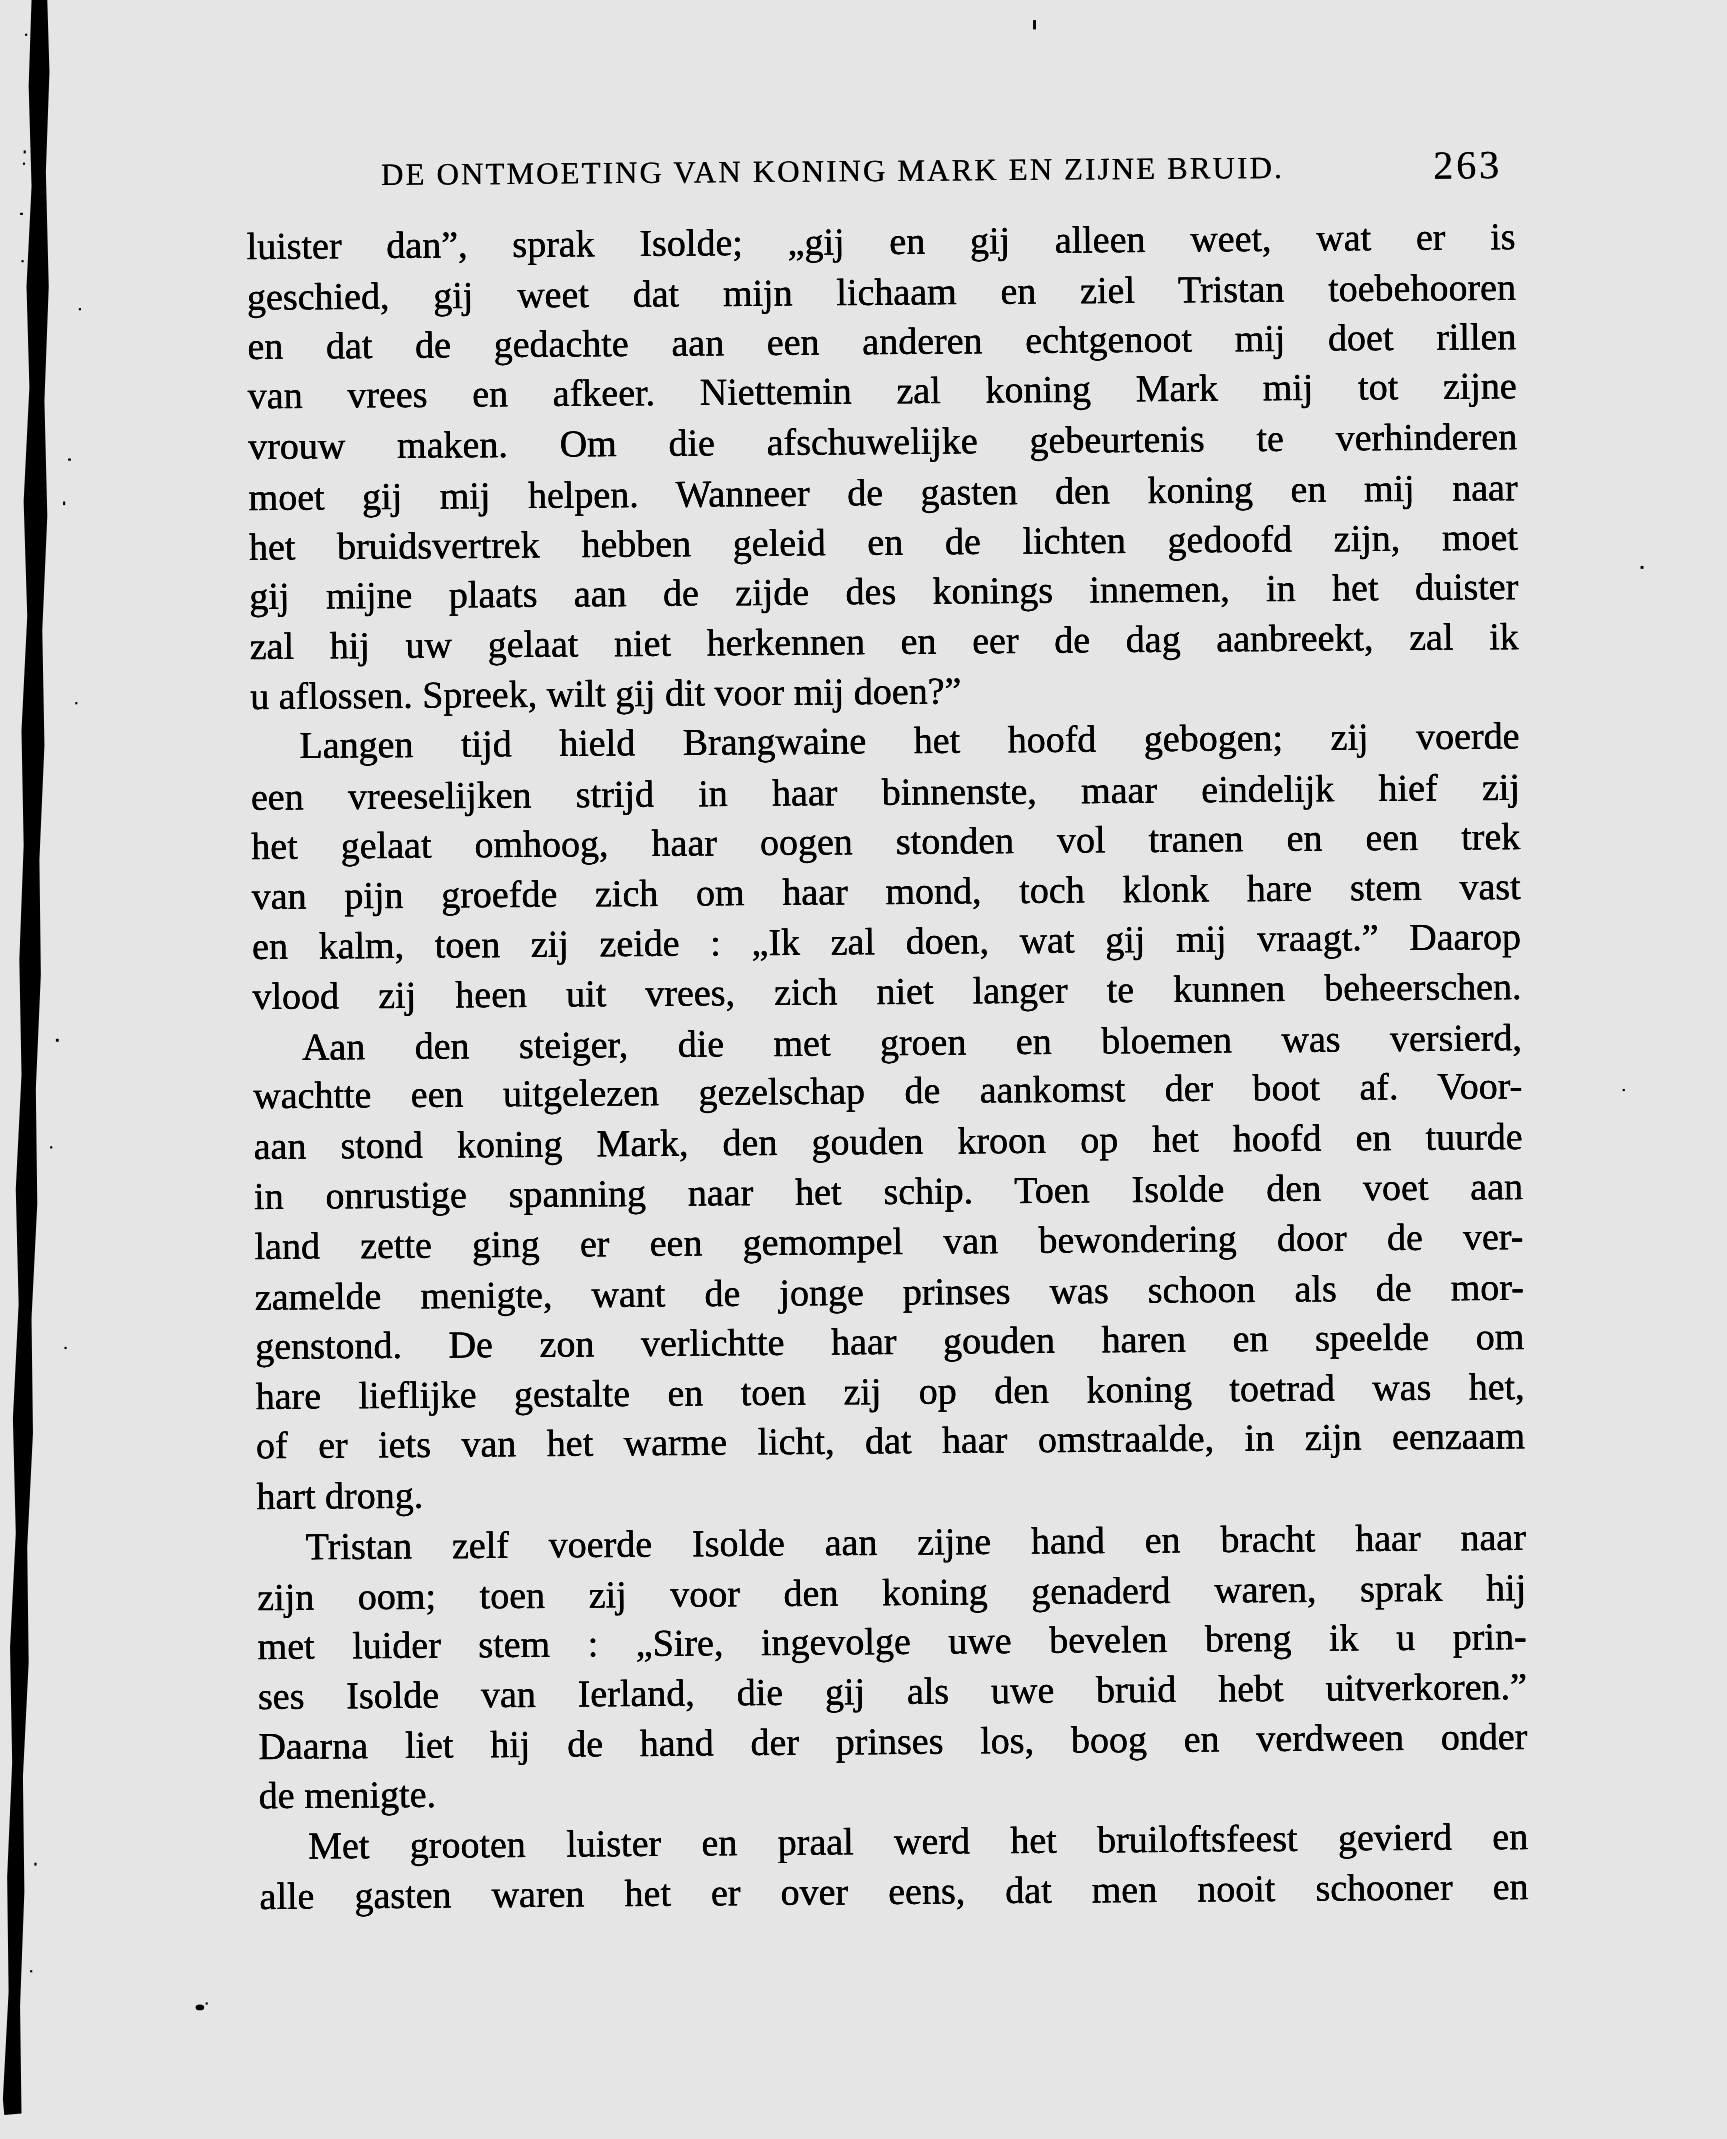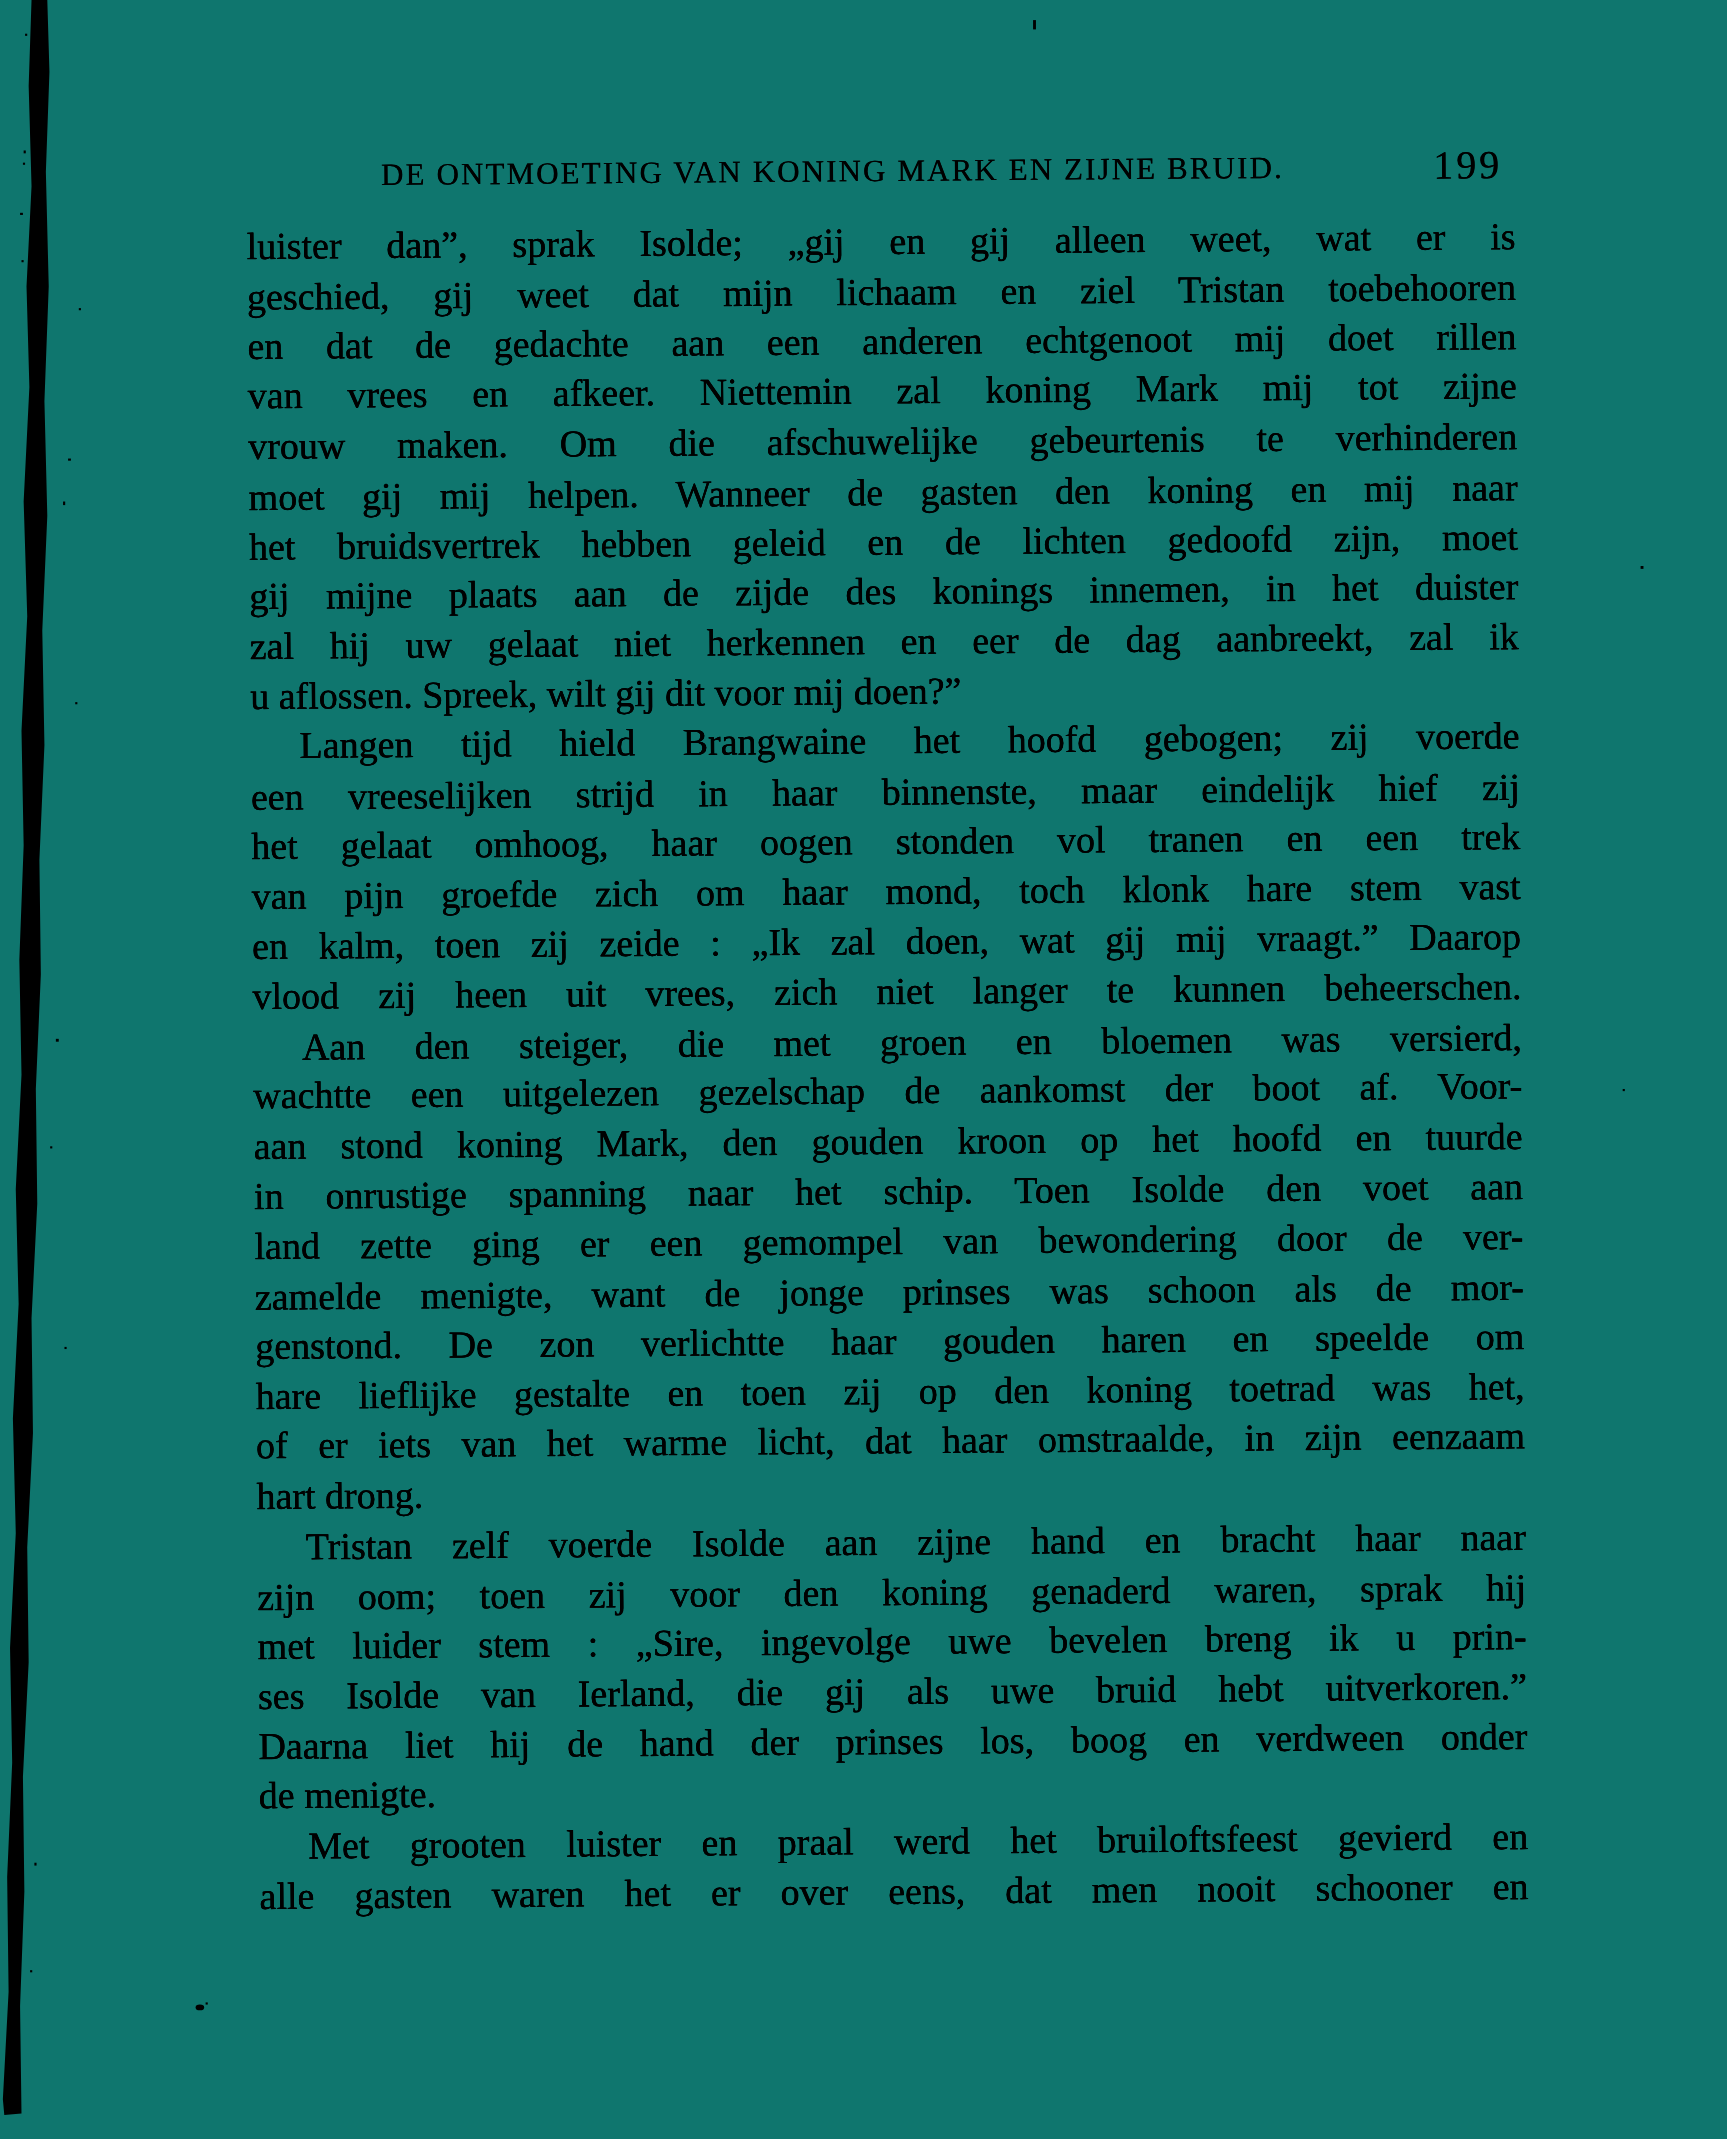--- a/index.html
+++ b/index.html
@@ -4,21 +4,21 @@
 <style>
   html, body {
     margin: 0;
     padding: 0;
     background: #ffffff;
   }
   .page {
     position: relative;
     width: 1728px;
     height: 2140px;
-    background: #0f766e;
+    background: #e5e5e5;
     overflow: hidden;
     font-family: "Liberation Serif", "DejaVu Serif", serif;
     color: #000;
   }
   .gutter-svg {
     position: absolute;
     left: 0;
     top: 0;
     width: 86px;
     height: 2140px;
@@ -125,21 +125,21 @@
     <ellipse cx="279" cy="2802" rx="6" ry="4" fill="#000"></ellipse>
     <rect x="287" y="2795" width="3" height="3" fill="#000"></rect>
     <rect x="2290" y="790" width="4" height="4" fill="#000"></rect>
     <rect x="2265" y="1520" width="3" height="3" fill="#000"></rect>
   </svg>
 
   <div class="scanbody">
 
     <div class="running-header">
       <span class="title">DE ONTMOETING VAN KONING MARK EN ZIJNE BRUID.</span>
-      <span class="pagenum">199</span>
+      <span class="pagenum">263</span>
     </div>
 
     <div class="textblock" id="textblock">
         <div class="line">luister dan”, sprak Isolde; „gij en gij alleen weet, wat er is</div>
         <div class="line">geschied, gij weet dat mijn lichaam en ziel Tristan toebehooren</div>
         <div class="line">en dat de gedachte aan een anderen echtgenoot mij doet rillen</div>
         <div class="line">van vrees en afkeer. Niettemin zal koning Mark mij tot zijne</div>
         <div class="line">vrouw maken. Om die afschuwelijke gebeurtenis te verhinderen</div>
         <div class="line">moet gij mij helpen. Wanneer de gasten den koning en mij naar</div>
         <div class="line">het bruidsvertrek hebben geleid en de lichten gedoofd zijn, moet</div>

